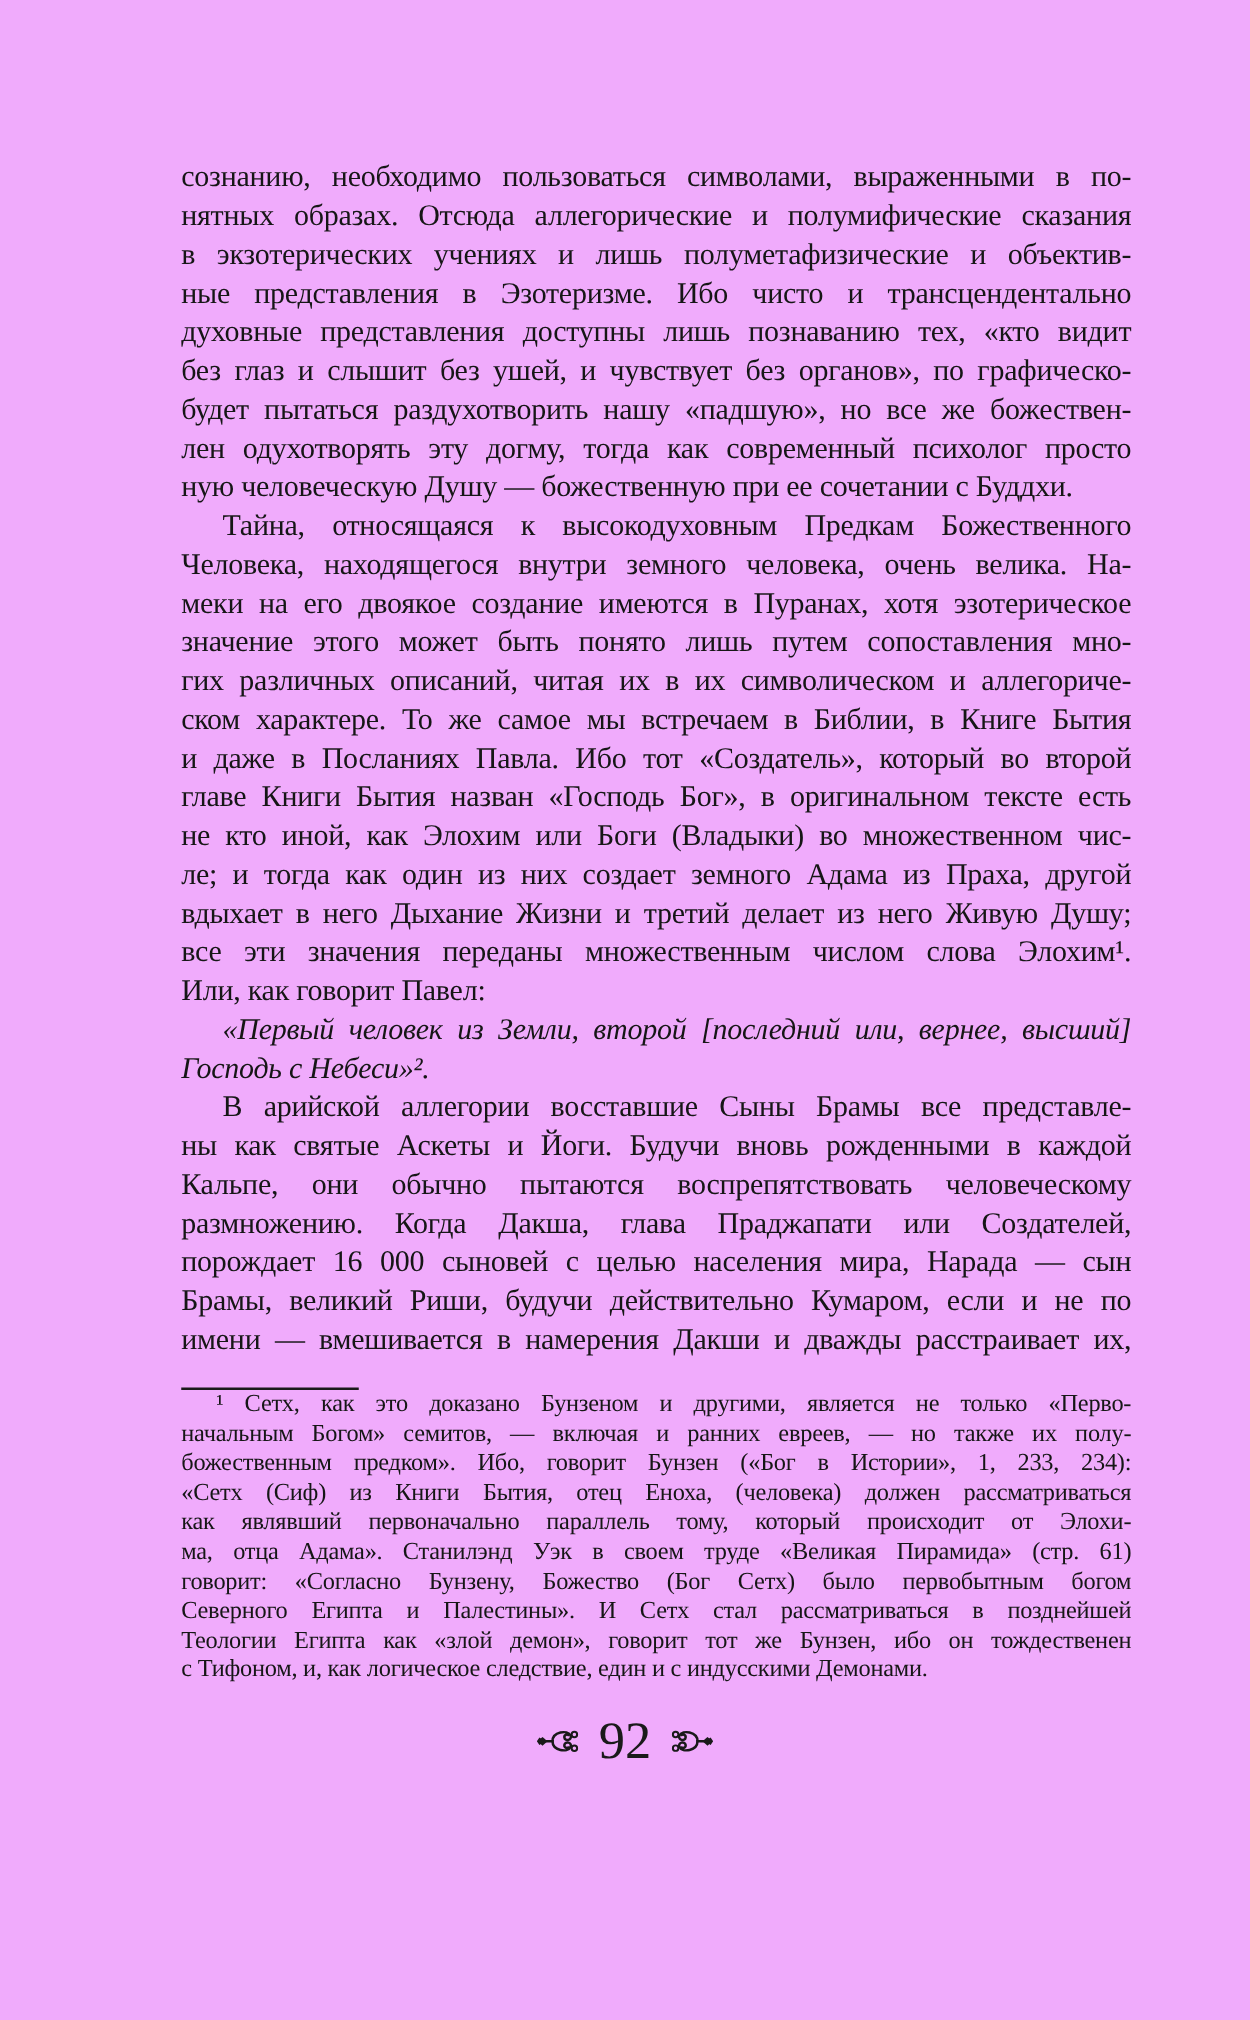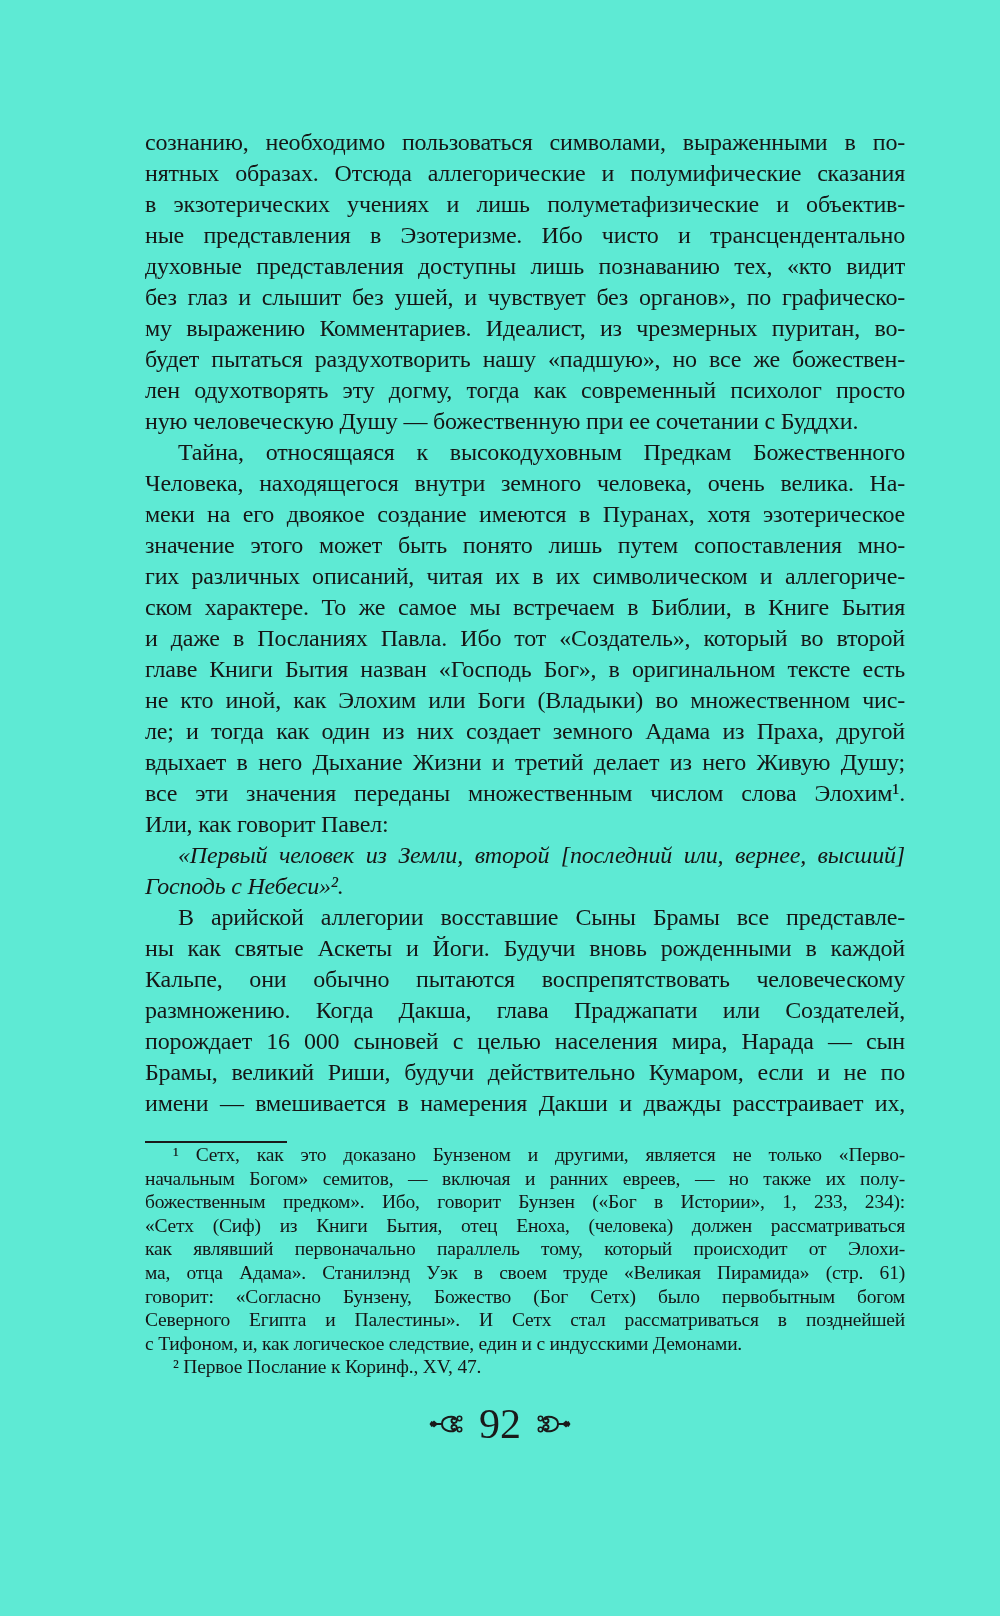--- a/index.html
+++ b/index.html
@@ -5,21 +5,21 @@
   html, body {
     margin: 0;
     padding: 0;
     background: #e9e9e9;
   }
   .page {
     position: relative;
     width: 1000px;
     height: 1616px;
     margin: 0 auto;
-    background: #5eead4;
+    background: #f0abfc;
     color: #161616;
     font-family: "Liberation Serif", serif;
     overflow: hidden;
     box-sizing: border-box;
     padding-top: 127px;
   }
   .text-col {
     width: 760px;
     margin-left: 145px;
   }
@@ -74,21 +74,20 @@
 <div class="page">
 
   <main class="text-col body-text" id="body-text">
       <div class="para">
         <div class="line just">сознанию, необходимо пользоваться символами, выраженными в по-</div>
         <div class="line just">нятных образах. Отсюда аллегорические и полумифические сказания</div>
         <div class="line just">в экзотерических учениях и лишь полуметафизические и объектив-</div>
         <div class="line just">ные представления в Эзотеризме. Ибо чисто и трансцендентально</div>
         <div class="line just">духовные представления доступны лишь познаванию тех, «кто видит</div>
         <div class="line just">без глаз и слышит без ушей, и чувствует без органов», по графическо-</div>
-        <div class="line just">му выражению Комментариев. Идеалист, из чрезмерных пуритан, во-</div>
         <div class="line just">будет пытаться раздухотворить нашу «падшую», но все же божествен-</div>
         <div class="line just">лен одухотворять эту догму, тогда как современный психолог просто</div>
         <div class="line">ную человеческую Душу — божественную при ее сочетании с Буддхи.</div>
       </div>
       <div class="para">
         <div class="line just indent">Тайна, относящаяся к высокодуховным Предкам Божественного</div>
         <div class="line just">Человека, находящегося внутри земного человека, очень велика. На-</div>
         <div class="line just">меки на его двоякое создание имеются в Пуранах, хотя эзотерическое</div>
         <div class="line just">значение этого может быть понято лишь путем сопоставления мно-</div>
         <div class="line just">гих различных описаний, читая их в их символическом и аллегориче-</div>
@@ -121,24 +120,22 @@
   <section class="text-col footnotes" id="footnotes">
       <div class="para">
         <div class="line just indent">¹ Сетх, как это доказано Бунзеном и другими, является не только «Перво-</div>
         <div class="line just">начальным Богом» семитов, — включая и ранних евреев, — но также их полу-</div>
         <div class="line just">божественным предком». Ибо, говорит Бунзен («Бог в Истории», 1, 233, 234):</div>
         <div class="line just">«Сетх (Сиф) из Книги Бытия, отец Еноха, (человека) должен рассматриваться</div>
         <div class="line just">как являвший первоначально параллель тому, который происходит от Элохи-</div>
         <div class="line just">ма, отца Адама». Станилэнд Уэк в своем труде «Великая Пирамида» (стр. 61)</div>
         <div class="line just">говорит: «Согласно Бунзену, Божество (Бог Сетх) было первобытным богом</div>
         <div class="line just">Северного Египта и Палестины». И Сетх стал рассматриваться в позднейшей</div>
+        <div class="line just">Теологии Египта как «злой демон», говорит тот же Бунзен, ибо он тождественен</div>
         <div class="line">с Тифоном, и, как логическое следствие, един и с индусскими Демонами.</div>
-      </div>
-      <div class="para">
-        <div class="line indent">² Первое Послание к Коринф., XV, 47.</div>
       </div>
     </section>
 
   <footer class="page-footer">
     <span class="orn">
       <svg width="34" height="28" viewBox="0 0 34 28" fill="none">
         <path d="M7 14 L2.5 11 L0.5 14 L2.5 17 Z M2.5 11 L2.5 17" fill="#1a1a1a"></path>
         <path d="M1 14 L5 10.5 L9 14 L5 17.5 Z" fill="#1a1a1a"></path>
         <path d="M5 14 H14" stroke="#1a1a1a" stroke-width="2"></path>
         <path d="M13 14 C13 6.5 25 4.5 27.5 9.5 C29 13 23 14.5 22.5 11 C22.2 8.8 25 7.8 26.3 9.6" stroke="#1a1a1a" stroke-width="2" fill="none"></path>

